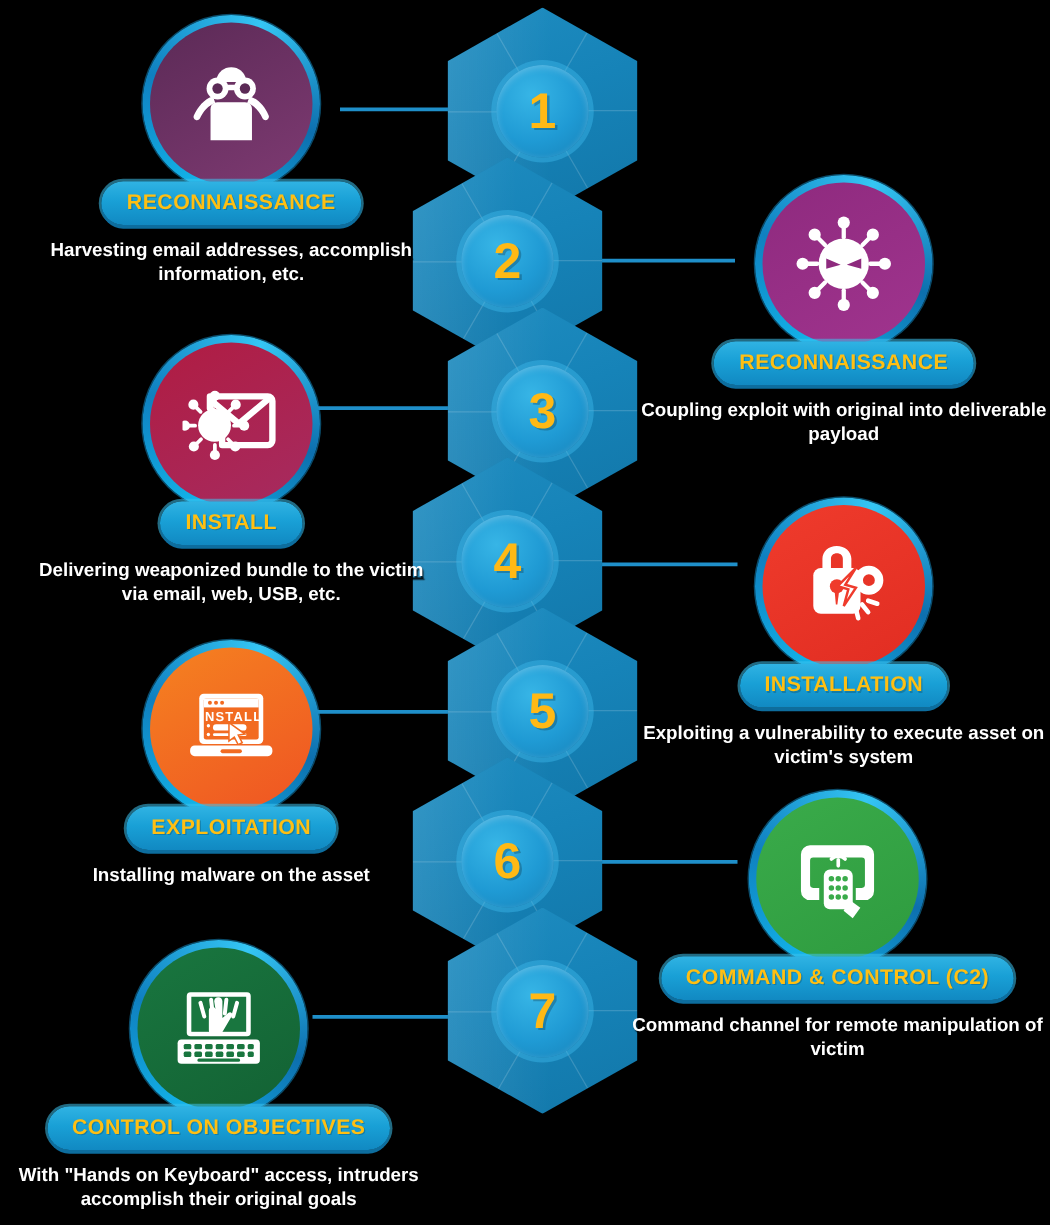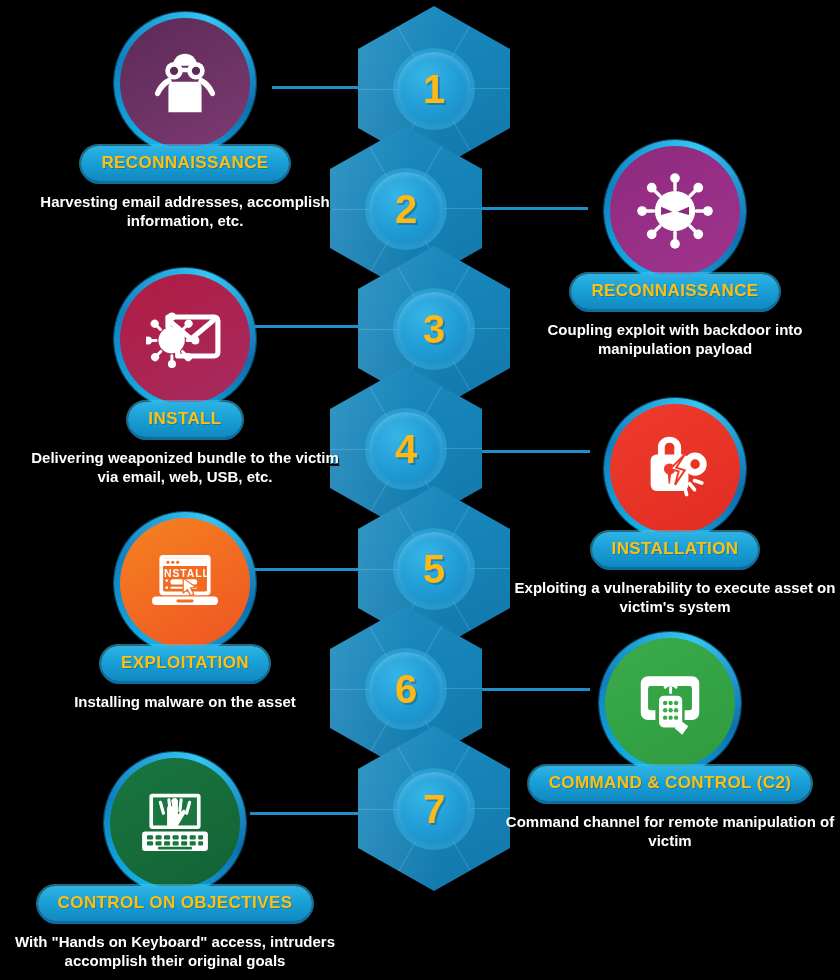--- a/index.html
+++ b/index.html
@@ -274,21 +274,21 @@
                 <circle cx="59" cy="32" r="4"></circle>
             </g>
           </g>
           <circle cx="32" cy="32" r="16.5"></circle>
           <path d="M20.5 28.5l9.5 4.2-9.5 2.6z" fill="#8e2a7e"></path>
           <path d="M43.5 28.5l-9.5 4.2 9.5 2.6z" fill="#8e2a7e"></path>
         </svg>
       </div>
     </div>
     <div class="pill">RECONNAISSANCE</div>
-    <div class="caption">Coupling exploit with backdoor into manipulation payload</div>
+    <div class="caption">Coupling exploit with original into deliverable payload</div>
   </div>
 
   <div class="node left" style="left:20px;top:268px;">
     <div class="icon-ring">
       <div class="icon-disc" id="disc2" style="background: linear-gradient(150deg, rgb(176, 28, 66) 0%, rgb(166, 43, 96) 100%);">
         <svg viewBox="0 0 64 64" fill="#fff">
           <path d="M18 14h38a3 3 0 013 3v26a3 3 0 01-3 3H26V28.5L18 22z" fill="none" stroke="#fff" stroke-width="4.2" stroke-linejoin="round"></path>
           <path d="M18.5 16.5L37 32l18.5-15.5" fill="none" stroke="#fff" stroke-width="4.2" stroke-linecap="round" stroke-linejoin="round"></path>
           <g transform="translate(-2,10) scale(0.72)">
             <rect x="30.6" y="4" width="3.4" height="12" rx="1.7"></rect>

